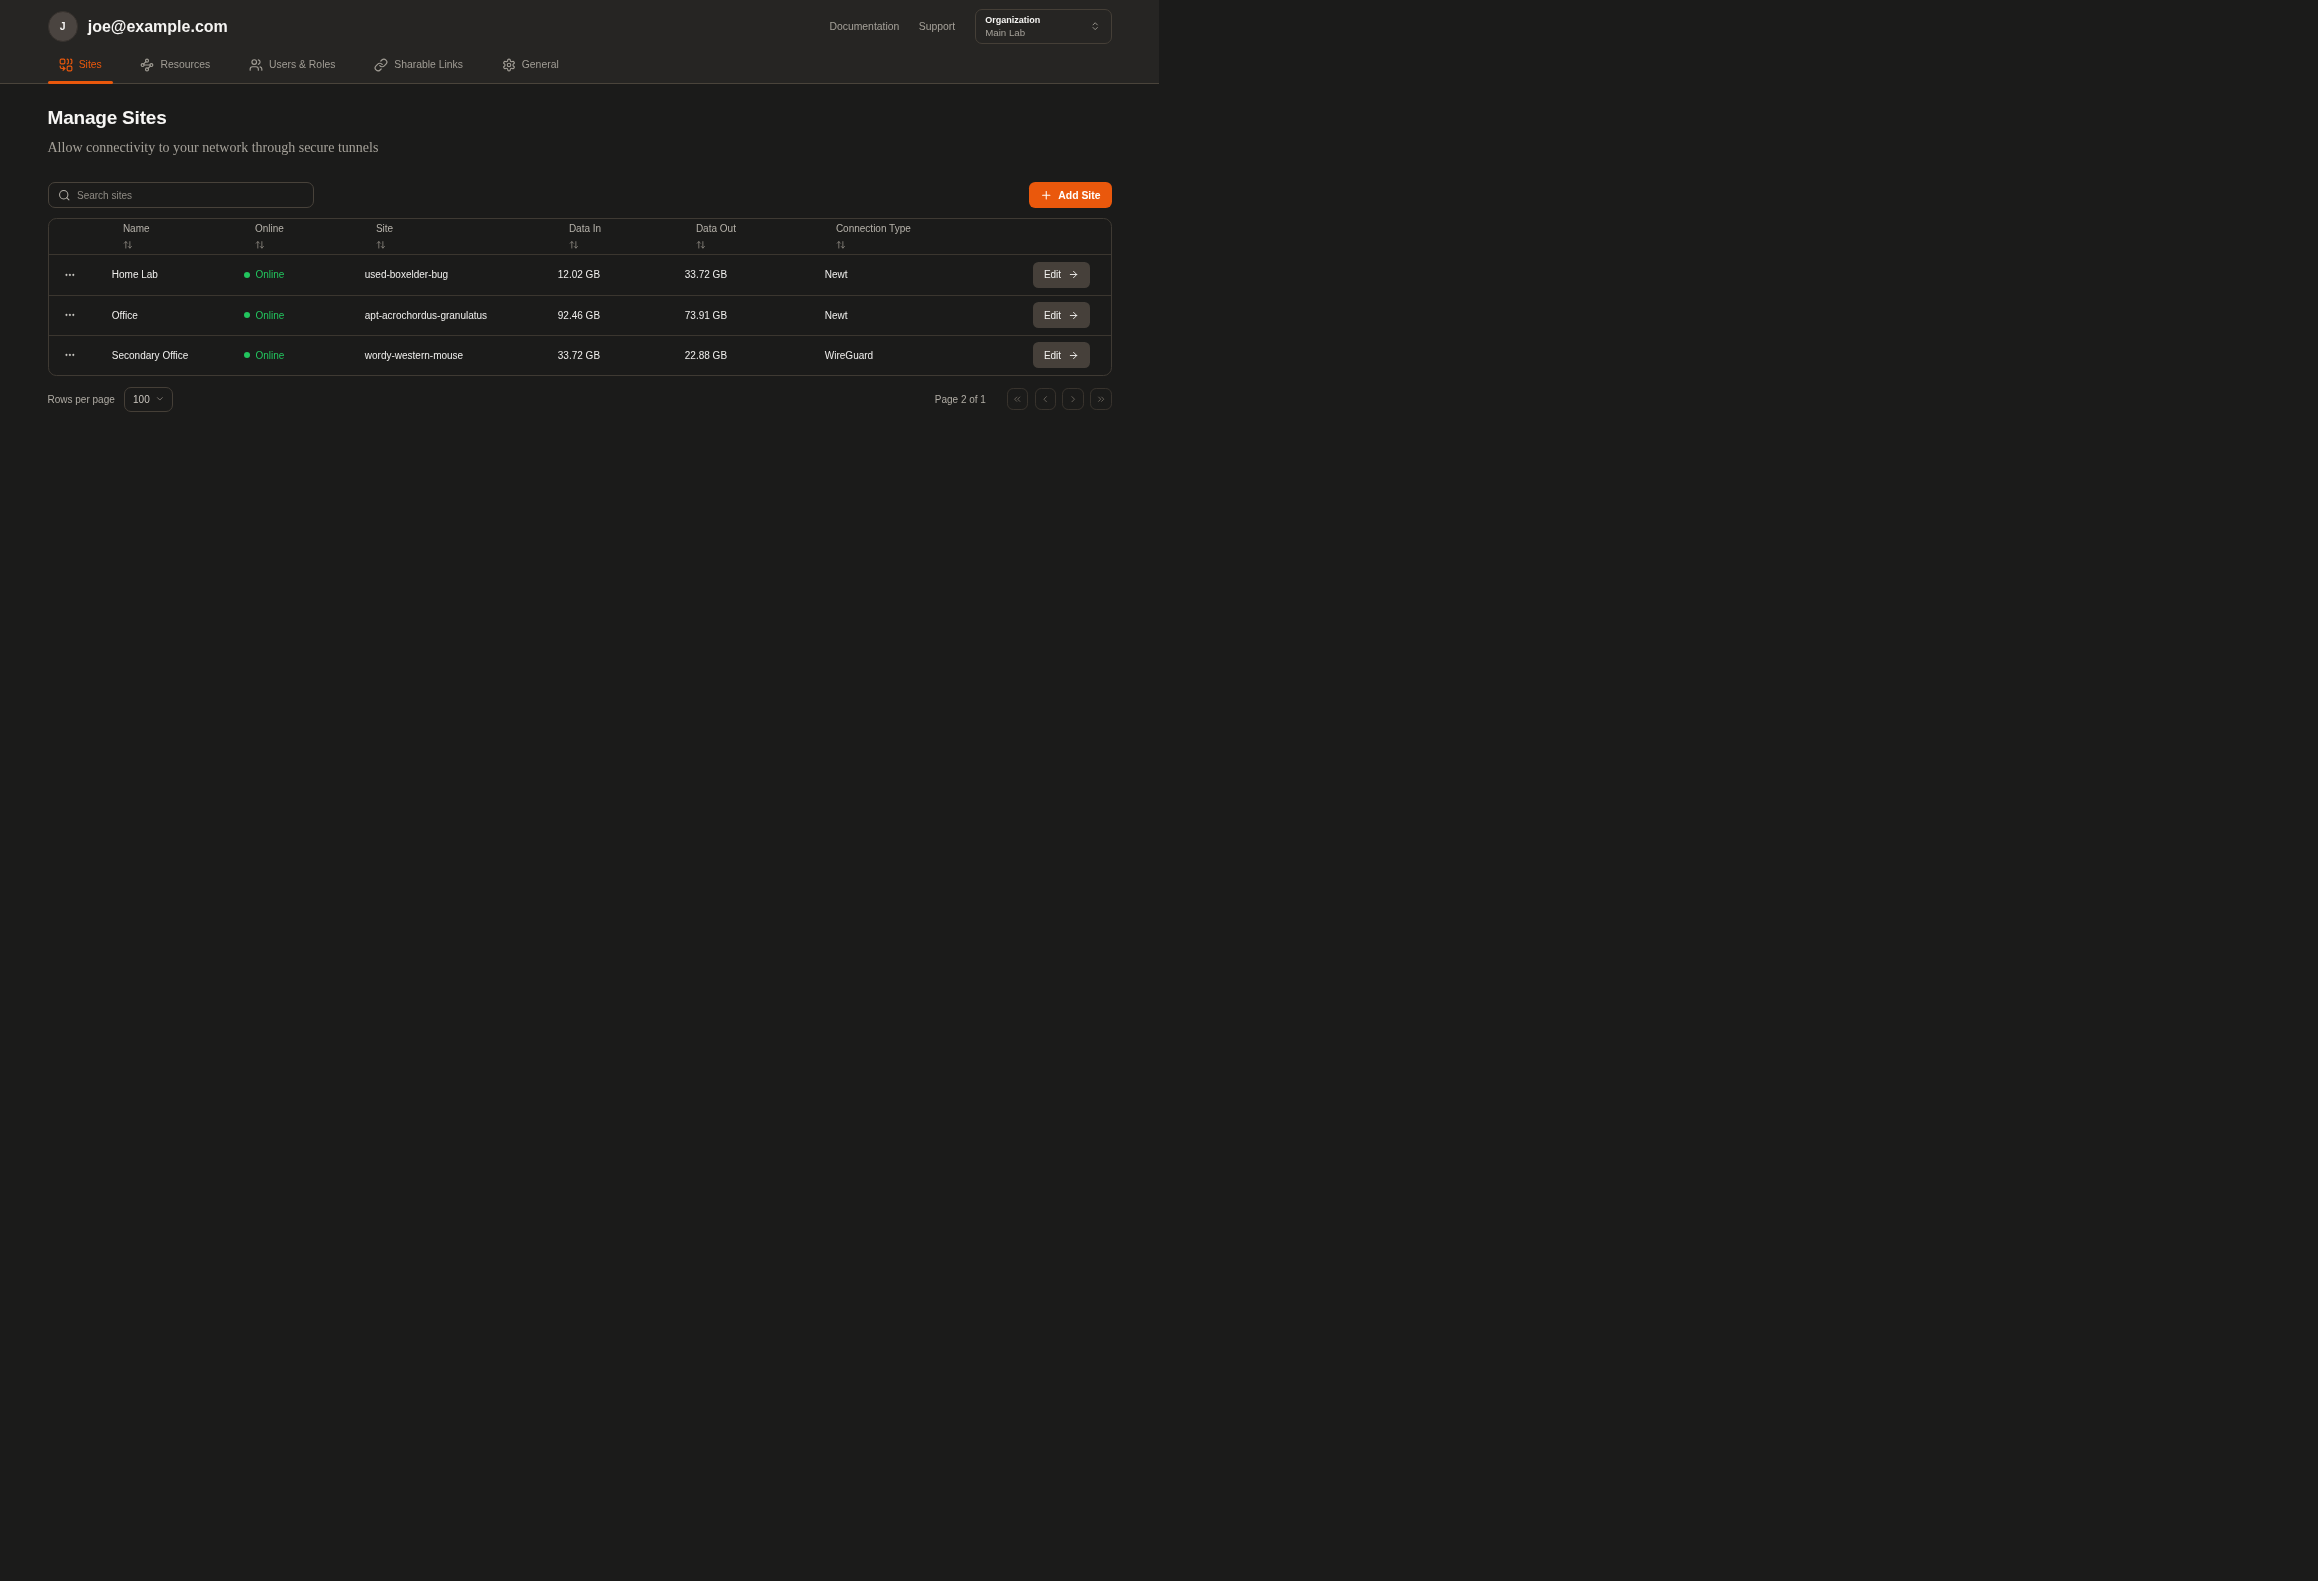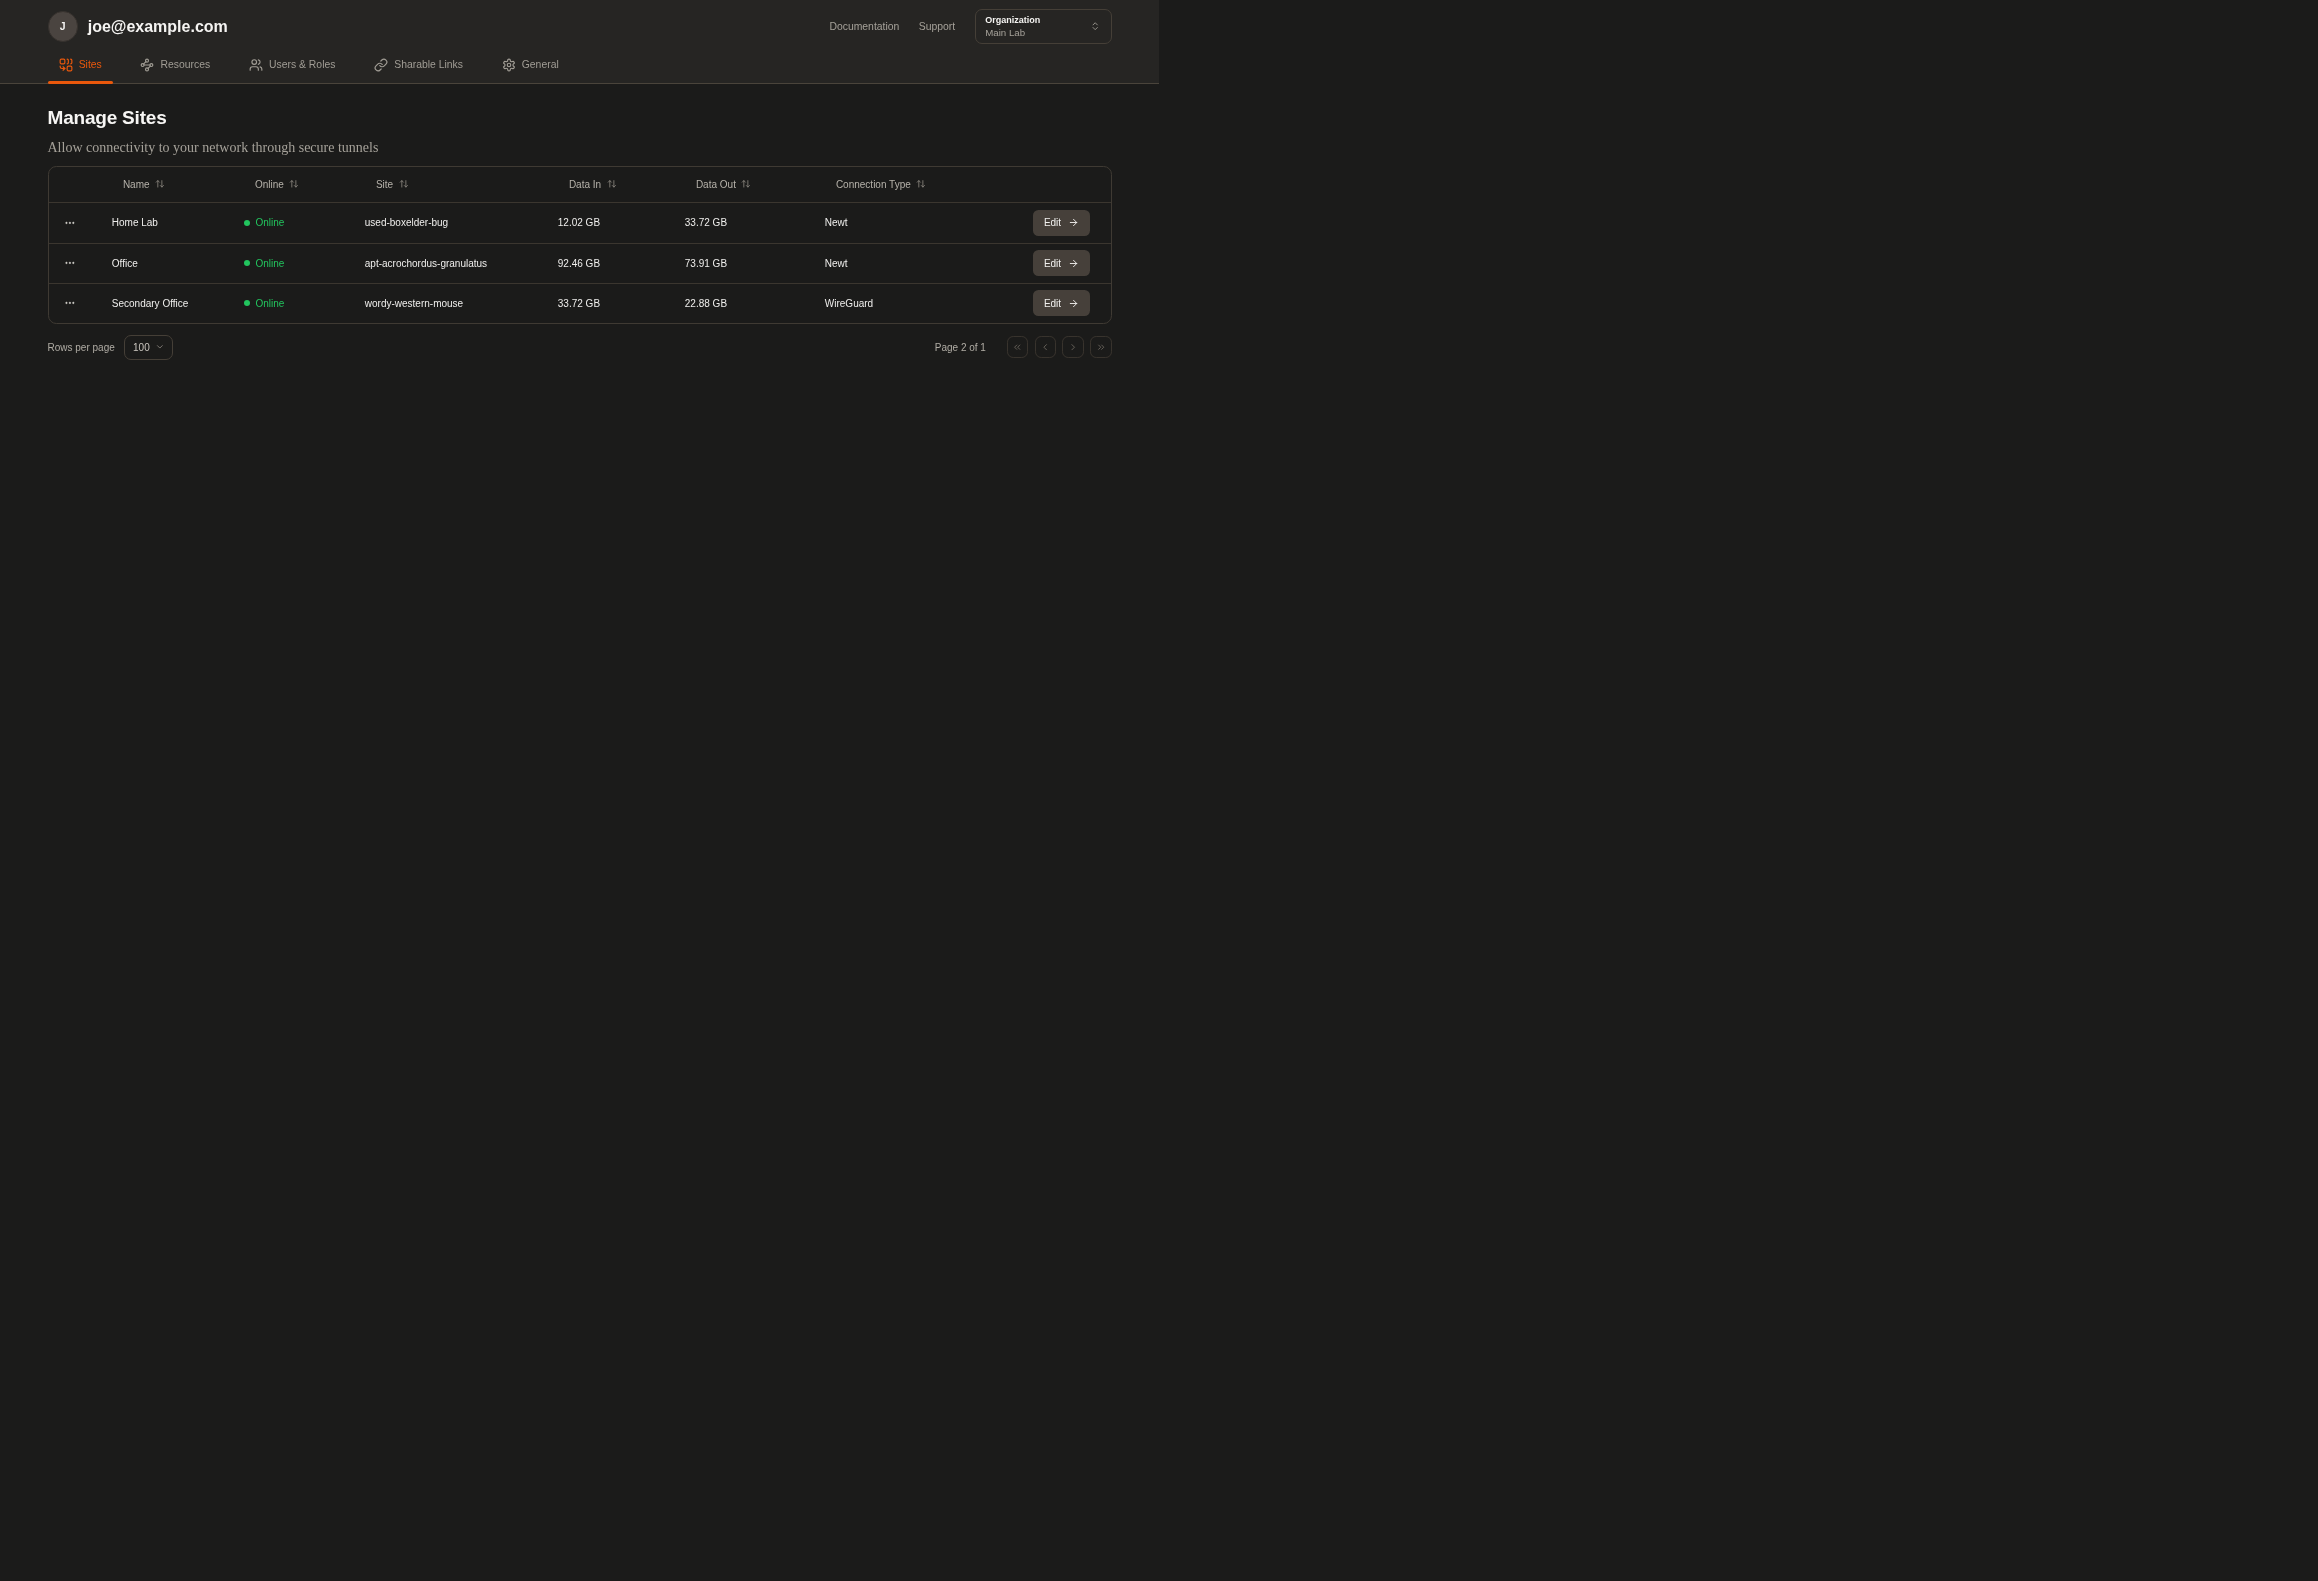--- a/index.html
+++ b/index.html
@@ -83,21 +83,21 @@
     overflow: hidden; background: #1b1b1a;
   }
   .tr {
     display: grid;
     grid-template-columns: 55px 132px 121px 193px 127px 140px 148px 1fr;
     align-items: center;
   }
   .thead { height: 36px; border-bottom: 0.7px solid #3b362f; }
   .th {
     display: flex; align-items: flex-start; gap: 5.5px; padding-left: 19.4px;
-    font-size: 10px; color: #b6b2aa; cursor: pointer;
+    font-size: 10px; color: #b6b2aa; cursor: pointer; flex-direction: column;
   }
   .th svg { color: #8f8a82; }
   .trow { height: 40px; }
   .trow + .trow { border-top: 0.7px solid #3b362f; }
   .td { padding-left: 8.3px; font-size: 10px; color: #efeeec; }
   .td-actions { display: flex; justify-content: flex-start; padding-left: 12.5px; }
   .dots-btn {
     background: none; border: none; color: #d6d3cd; cursor: pointer;
     padding: 2.8px; display: flex; align-items: center;
   }
@@ -207,20 +207,36 @@
           </svg>
         <span>General</span>
       </button>
     </nav>
   </header>
 
   <main class="container">
     <h1 class="page-title">Manage Sites</h1>
     <p class="page-subtitle">Allow connectivity to your network through secure tunnels</p>
 
+    <div class="toolbar">
+      <div class="search">
+        <svg width="12.5" height="12.5" viewBox="0 0 24 24" fill="none" stroke="currentColor" stroke-width="2" stroke-linecap="round" stroke-linejoin="round">
+            <circle cx="11" cy="11" r="8"></circle>
+            <path d="m21 21-4.3-4.3"></path>
+          </svg>
+        <input type="text" placeholder="Search sites" style="">
+      </div>
+      <button class="btn-primary">
+        <svg width="12.5" height="12.5" viewBox="0 0 24 24" fill="none" stroke="currentColor" stroke-width="2" stroke-linecap="round" stroke-linejoin="round">
+            <path d="M5 12h14"></path>
+            <path d="M12 5v14"></path>
+          </svg>
+        <span>Add Site</span>
+      </button>
+    </div>
 
     <div class="table">
       <div class="tr thead">
         <div class="th"></div>
         <div class="th">
           <span>Name</span>
           <svg width="9.7" height="9.7" viewBox="0 0 24 24" fill="none" stroke="currentColor" stroke-width="2" stroke-linecap="round" stroke-linejoin="round">
               <path d="m21 16-4 4-4-4"></path>
               <path d="M17 20V4"></path>
               <path d="m3 8 4-4 4 4"></path>

